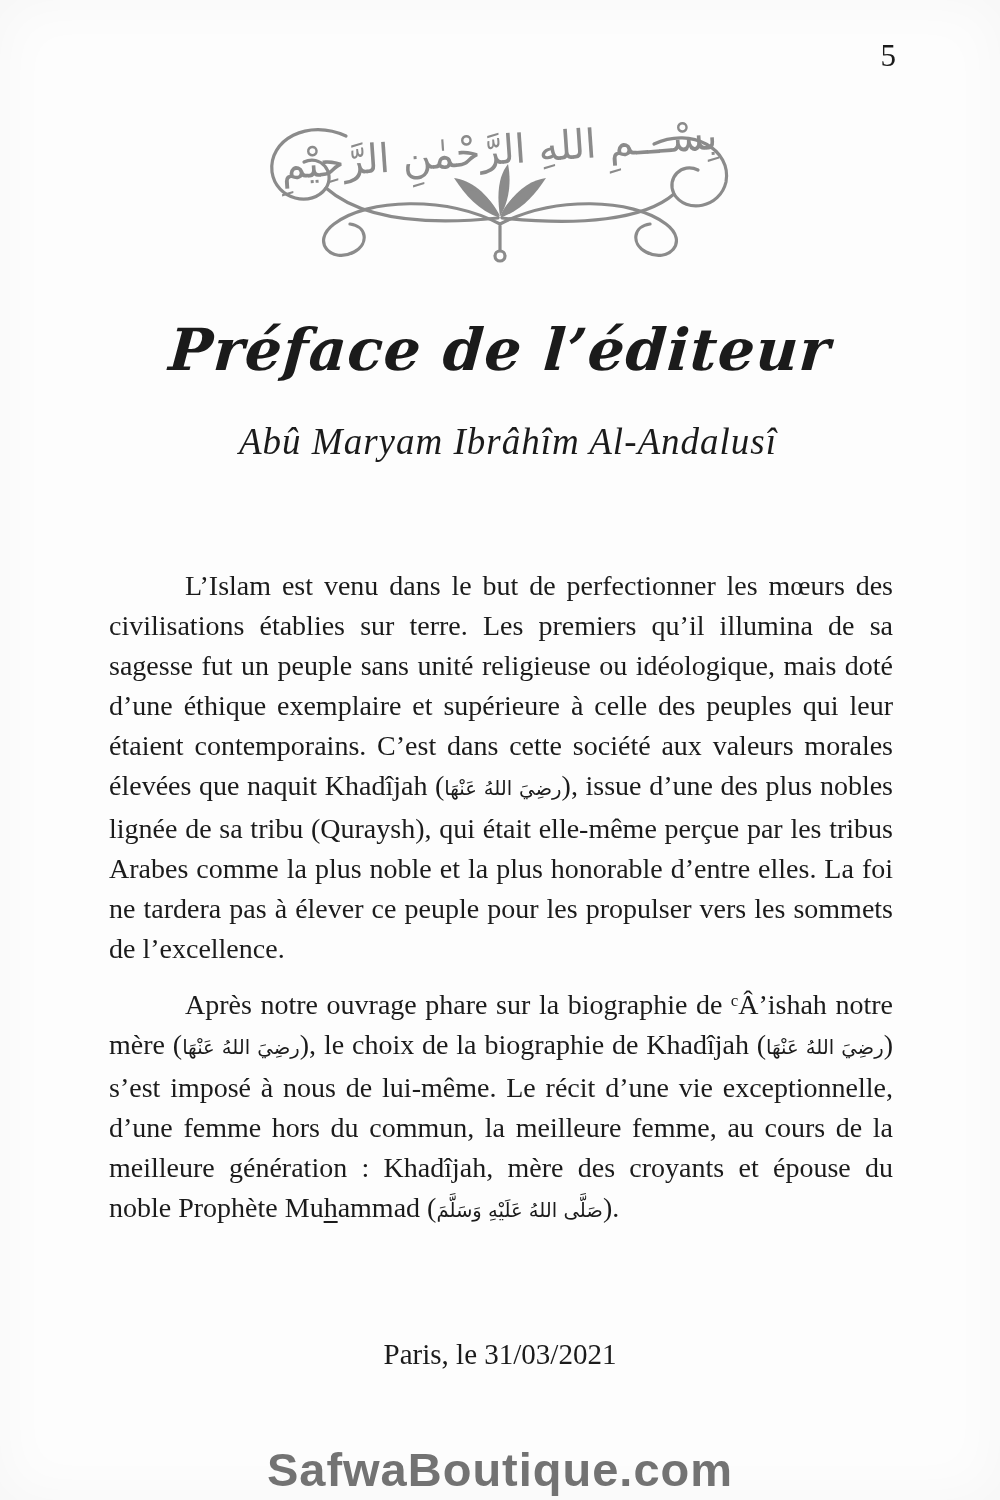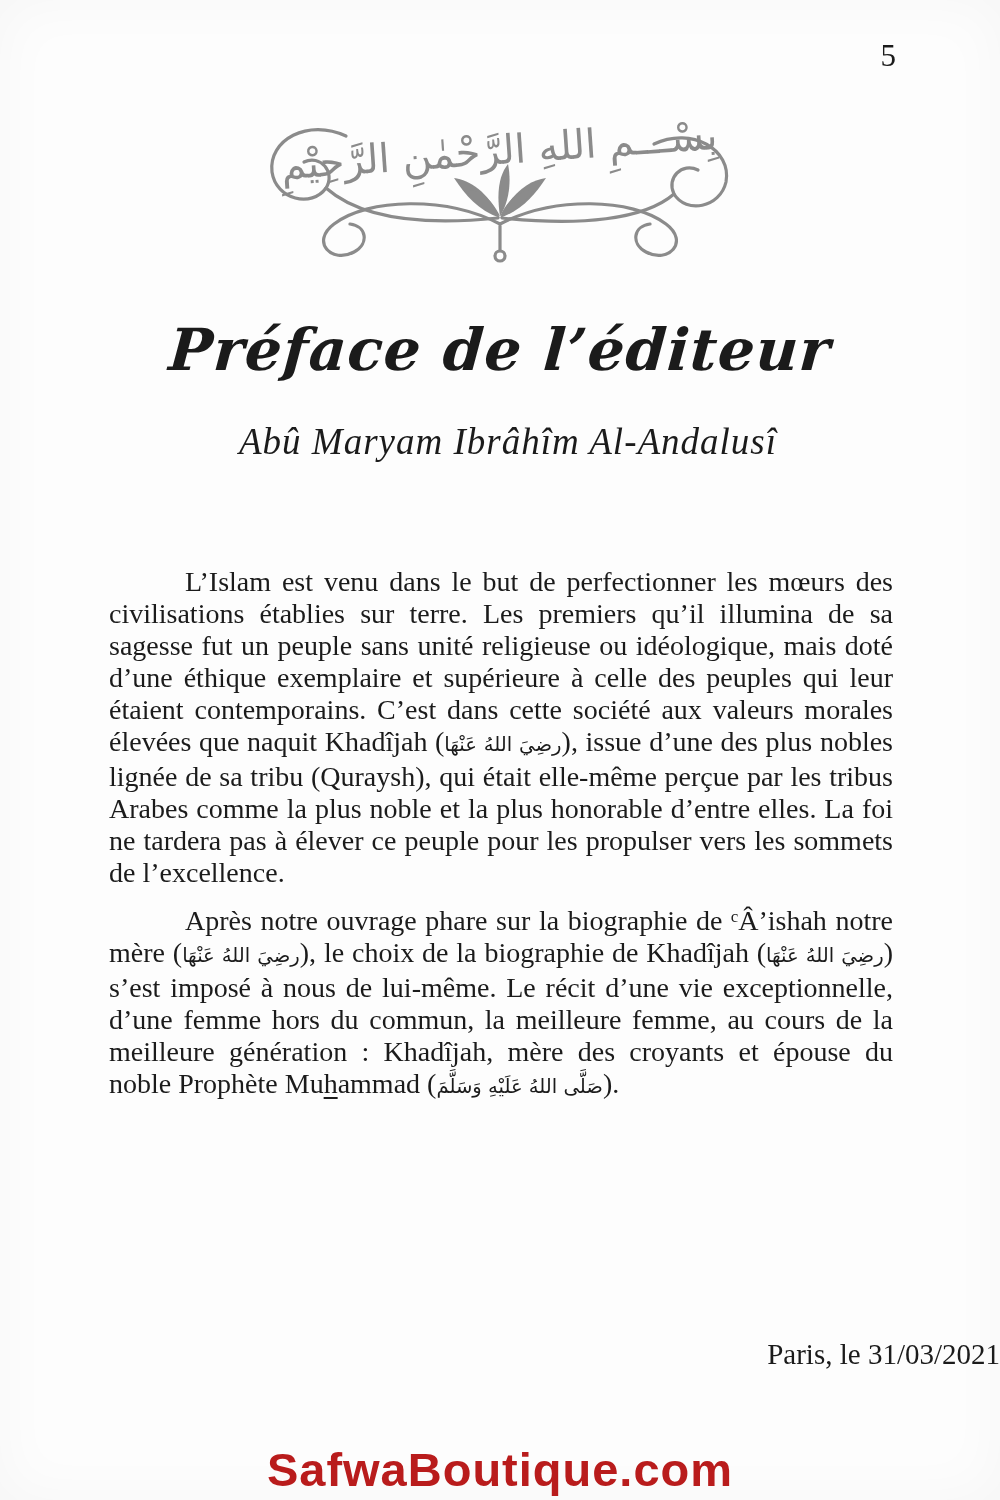--- a/index.html
+++ b/index.html
@@ -63,21 +63,21 @@
     font-size: 37px;
     letter-spacing: 1px;
     padding-left: 8px;
   }
   .body-text {
     position: absolute;
     top: 566px;
     left: 109px;
     width: 784px;
     font-size: 28px;
-    line-height: 32px;
+    line-height: 40px;
     text-align: justify;
   }
   .body-text p {
     margin: 0;
     text-indent: 76px;
   }
   .body-text p + p {
     margin-top: 16px;
   }
   .seg-text { }
@@ -85,33 +85,33 @@
     font-family: "DejaVu Sans", sans-serif;
     font-size: 0.70em;
     letter-spacing: 0;
   }
   .seg-underline { text-decoration: underline; text-underline-offset: 4px; }
   .dateline {
     position: absolute;
     top: 1338px;
     left: 0;
     width: 100%;
-    text-align: right;
+    text-align: center;
     font-size: 29px;
   }
   .watermark {
     position: absolute;
     top: 1442px;
     left: 0;
     width: 100%;
     text-align: center;
     font-family: "Liberation Sans", sans-serif;
     font-weight: bold;
     font-size: 47px;
-    color: #b91c1c;
+    color: #737373;
     letter-spacing: 1px;
   }
 </style>
 </head>
 <body>
 
 <div class="page">
 
   <div class="page-number">5</div>
 

